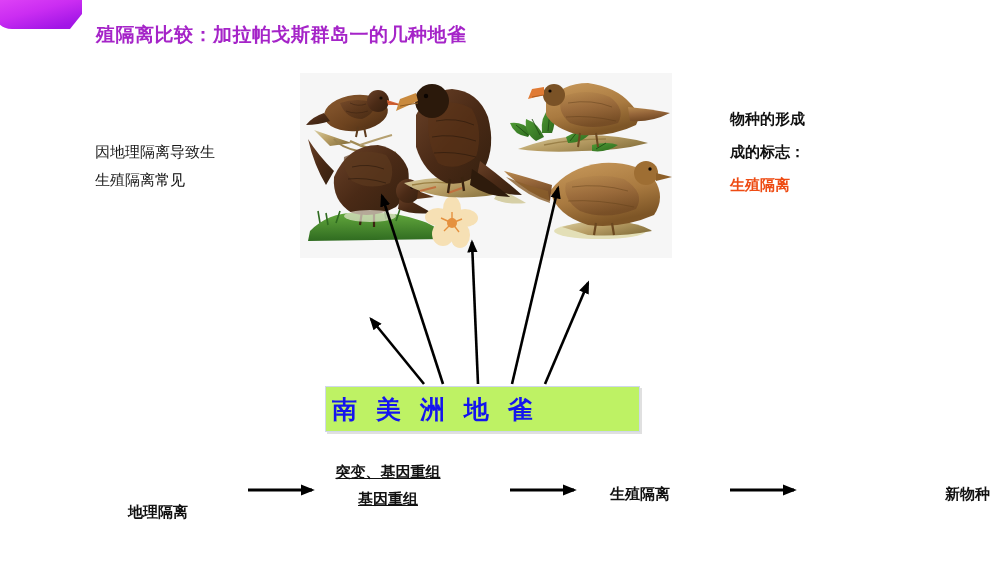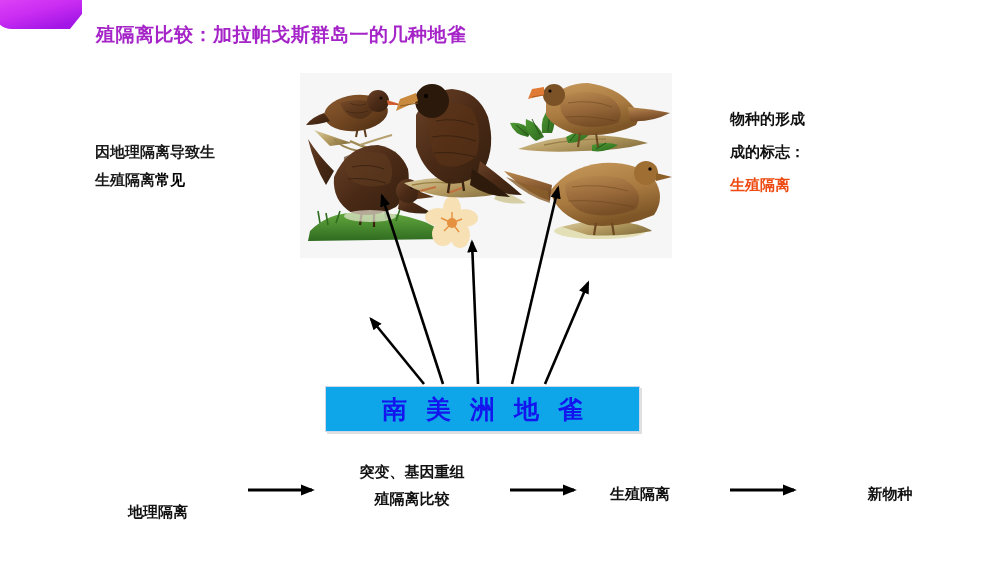--- a/index.html
+++ b/index.html
@@ -36,21 +36,21 @@
     white-space: nowrap;
   }
 
   
   #left-note {
     position: absolute;
     left: 95px;
     top: 138px;
     width: 210px;
     font-size: 15px;
-    font-weight: bold;
+    font-weight: normal;
     color: #1a1a1a;
     line-height: 28px;
   }
   #left-note .hl { color: #000000; }
 
   
   #right-note {
     position: absolute;
     left: 730px;
     top: 102px;
@@ -84,26 +84,25 @@
     pointer-events: none;
   }
 
   
   #species-box {
     position: absolute;
     left: 325px;
     top: 386px;
     width: 313px;
     height: 44px;
-    background: #0ea5e9;
+    background: #bef264;
     border: 1px solid #cfd8ea;
     box-shadow: 2px 2px 0 rgba(0,0,0,0.12);
     display: flex;
     align-items: center;
-    justify-content: center;
   }
   #species-box-label {
     font-size: 25px;
     font-weight: bold;
     color: #1414ee;
     letter-spacing: 6px;
     text-indent: 6px;
   }
 
   
@@ -316,29 +315,29 @@
 
   <svg class="flow-arrow" style="left:246px; top:30px;" width="74" height="16" viewBox="0 0 74 16">
     <defs>
         <marker id="h2" viewBox="0 0 10 10" refX="8" refY="5" markerWidth="5" markerHeight="5" orient="auto-start-reverse">
       <path d="M0,1 L10,5 L0,9 Z" fill="#000"></path>
         </marker>
       </defs>
     <line x1="2" y1="8" x2="66" y2="8" stroke="#000" stroke-width="2.8" marker-end="url(#h2)"></line>
   </svg>
 
-  <div class="flow-label" style="left:327px; top:6px; width:170px;">
+  <div class="flow-label" style="left:303px; top:6px; width:170px;text-decoration:underline;">
     <div>突变、基因重组</div>
-    <div>殖隔离比较</div>
+    <div>基因重组</div>
   </div>
 
   <svg class="flow-arrow" style="left:508px; top:30px;" width="74" height="16" viewBox="0 0 74 16">
     <line x1="2" y1="8" x2="66" y2="8" stroke="#000" stroke-width="2.8" marker-end="url(#h2)"></line>
   </svg>
 
   <div class="flow-label" style="left:540px; top:28px; width:200px;">生殖隔离</div>
 
   <svg class="flow-arrow" style="left:728px; top:30px;" width="74" height="16" viewBox="0 0 74 16">
     <line x1="2" y1="8" x2="66" y2="8" stroke="#000" stroke-width="2.8" marker-end="url(#h2)"></line>
   </svg>
 
-  <div class="flow-label" style="left:790px; top:28px; width:200px;">新物种</div>
+  <div class="flow-label" style="left:790px; top:28px; width:200px;text-align:right;">新物种</div>
 </div>
 
 </body></html>

